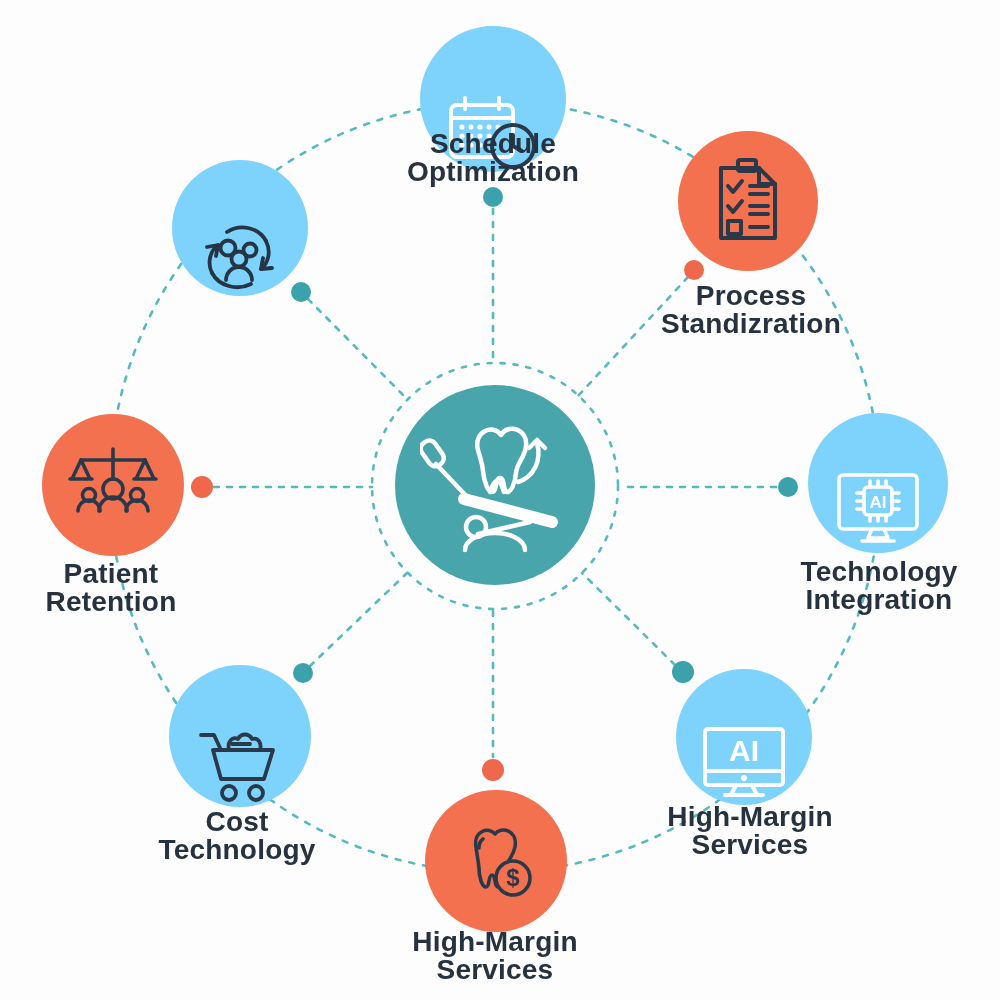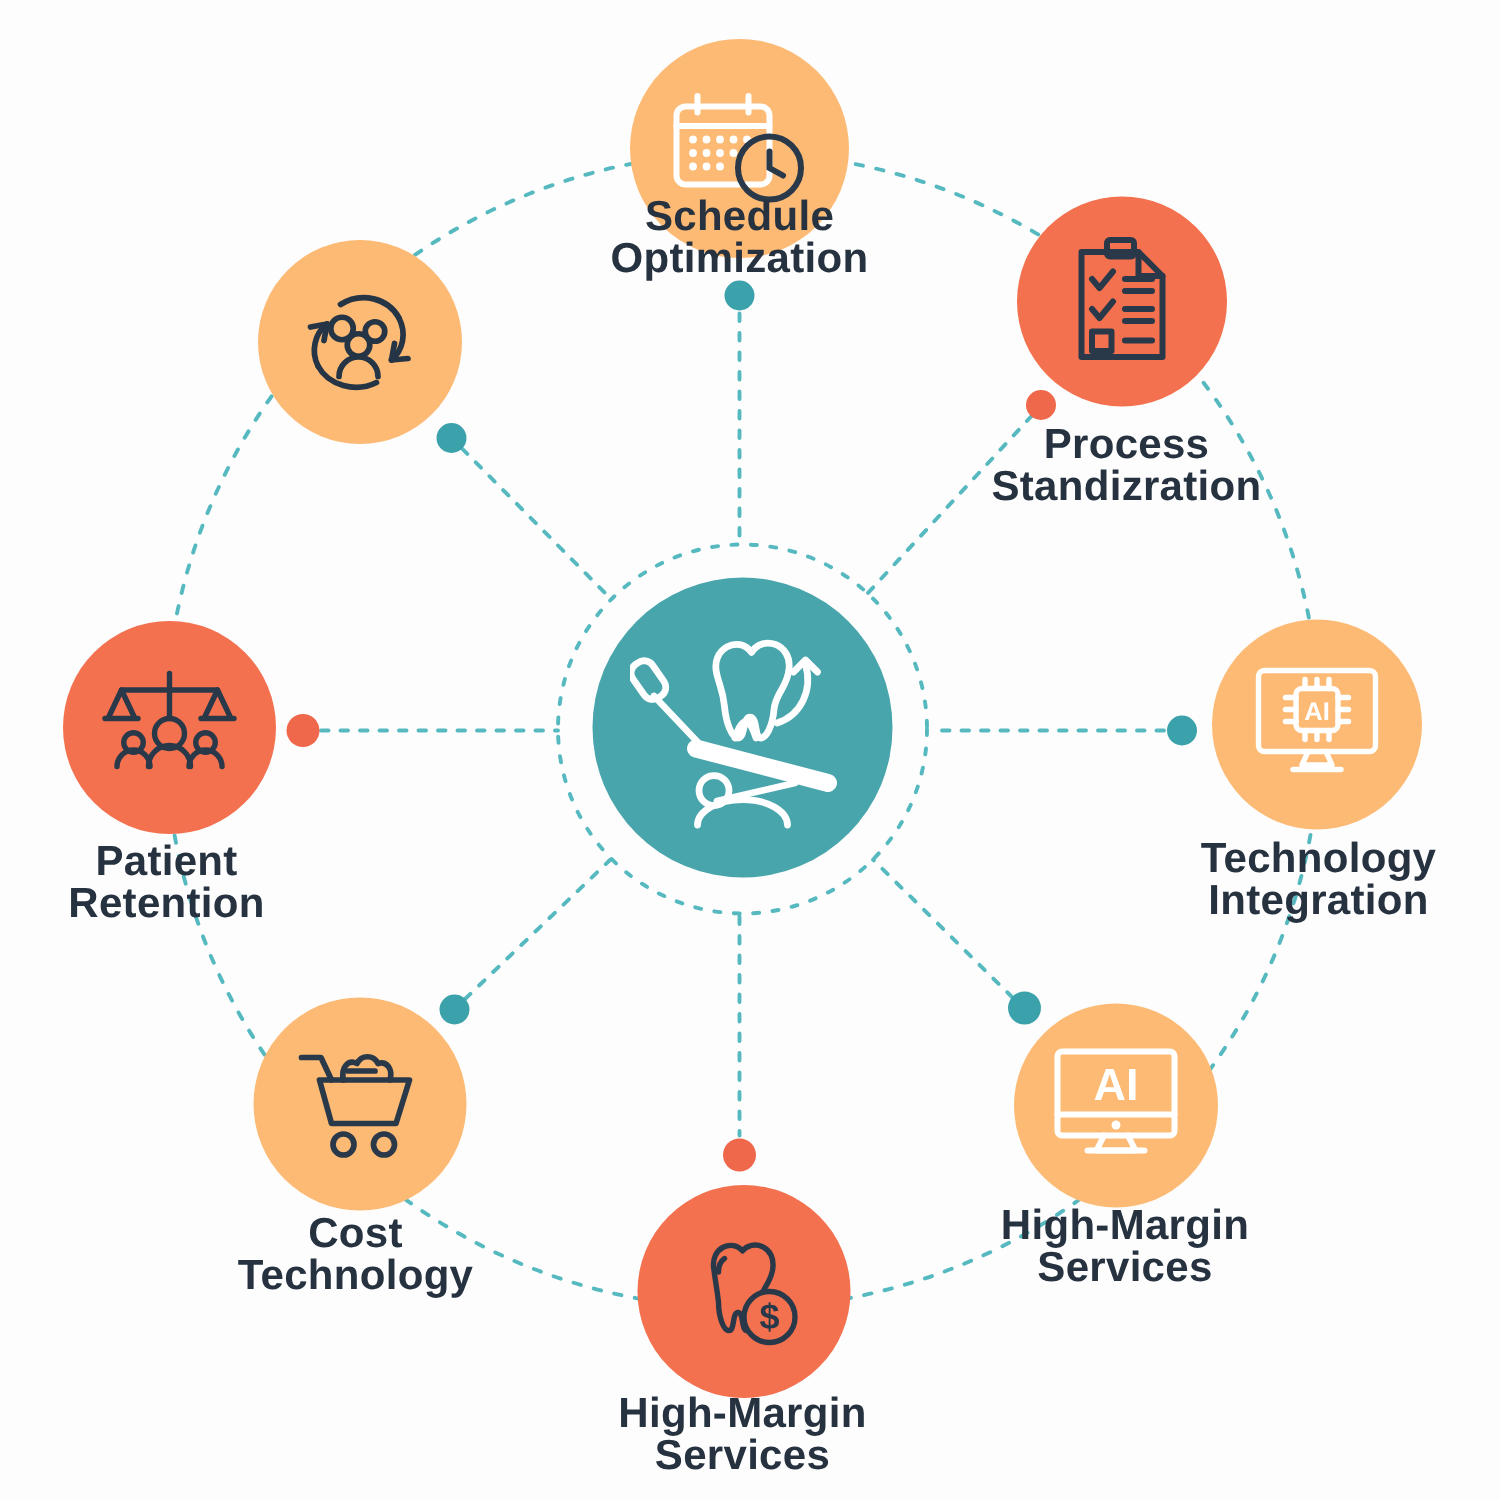--- a/index.html
+++ b/index.html
@@ -4,21 +4,21 @@
 <style>
   html,body{margin:0;padding:0;background:#ffffff;}
   .canvas{
     position:relative;width:1000px;height:1000px;overflow:hidden;
     background:#fdfdfd;
     font-family:"Liberation Sans","DejaVu Sans",sans-serif;
   }
   svg{display:block;}
   .underlay{position:absolute;left:0;top:0;width:1000px;height:1000px;}
   .node{position:absolute;border-radius:50%;display:flex;align-items:center;justify-content:center;}
-  .node.teal{background:#fdba74;}
+  .node.teal{background:#7dd3fc;align-items:flex-end;}
   .node.orange{background:#f3714f;}
   .node-schedule{left:420px;top:26px;width:146px;height:146px;}
   .node-process{left:678px;top:131px;width:140px;height:140px;}
   .node-technology{left:808px;top:413px;width:140px;height:140px;}
   .node-hmai{left:676px;top:669px;width:136px;height:136px;}
   .node-highmargin{left:425px;top:790px;width:142px;height:142px;}
   .node-cost{left:169px;top:665px;width:142px;height:142px;}
   .node-patient{left:42px;top:414px;width:142px;height:142px;}
   .node-cycle{left:172px;top:160px;width:136px;height:136px;}
   .node-center{left:395px;top:385px;width:200px;height:200px;background:#48a5ac;}

